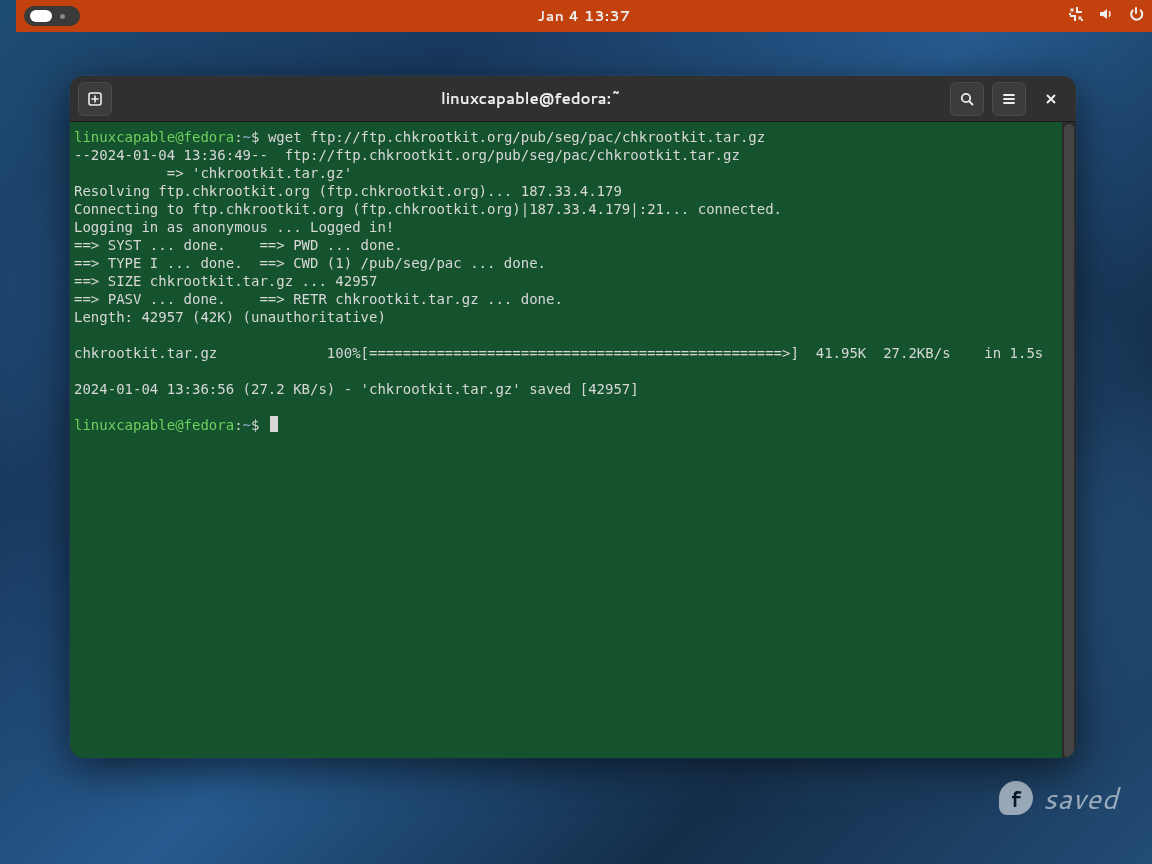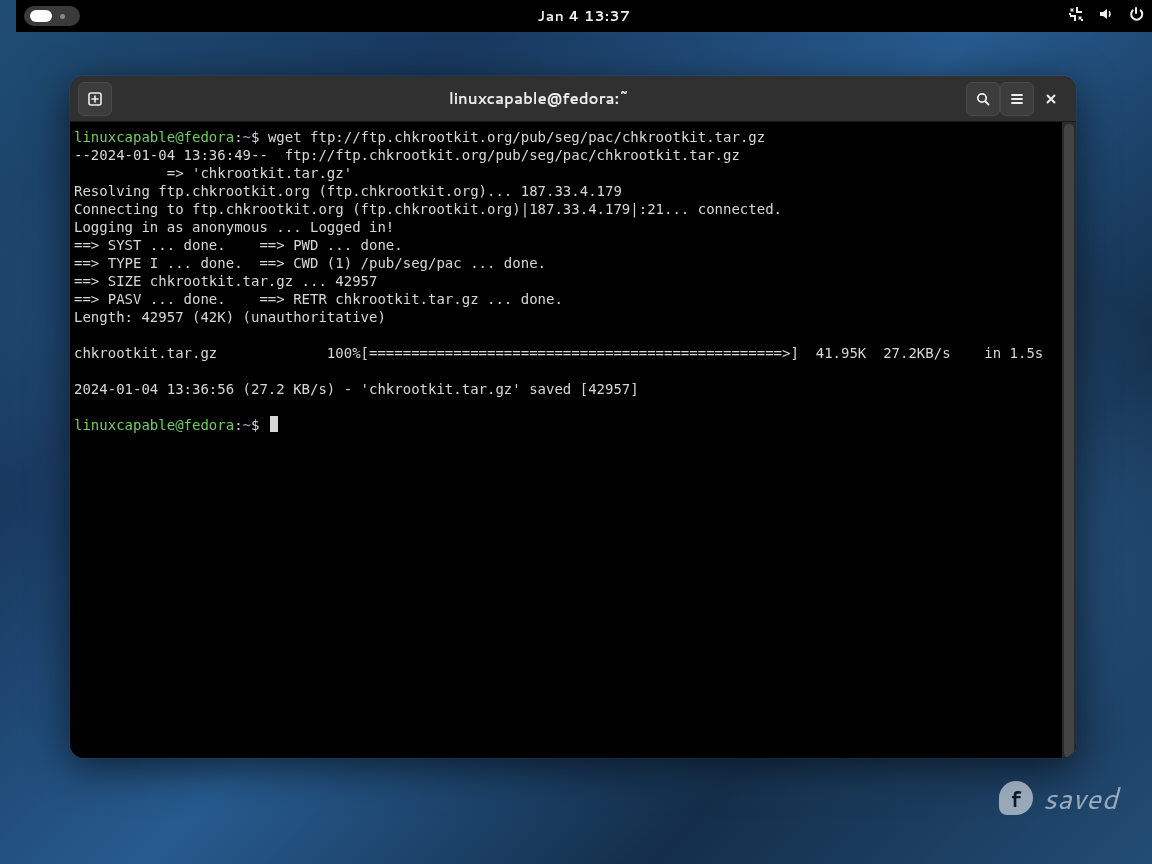--- a/index.html
+++ b/index.html
@@ -6,53 +6,53 @@
   html, body { width: 1152px; height: 864px; overflow: hidden; font-family: "Cantarell", "DejaVu Sans", sans-serif; }
   body {
     background: radial-gradient(ellipse at 30% 40%, #1a3a5c 0%, #0a1828 35%),
                 radial-gradient(ellipse at 70% 60%, #2a5a8c 0%, transparent 40%),
                 linear-gradient(135deg, #163a5a 0%, #0f2440 25%, #1e4a7a 50%, #0a1828 75%, #1a3a5c 100%);
     background-blend-mode: screen, normal, normal;
     position: relative;
   }
   .topbar {
     position: absolute; top: 0; left: 16px; right: 0; height: 32px;
-    background: #000000; display: flex; align-items: center; color: #eee;
+    background: #c2410c; display: flex; align-items: center; color: #eee;
     font-size: 14px; font-weight: 600;
   }
   .pill {
     position: absolute; left: 8px; top: 6px; height: 20px; width: 56px;
     background: #3a3a3a; border-radius: 10px; display: flex; align-items: center;
     padding: 0 6px; gap: 4px;
   }
   .pill .oval { width: 22px; height: 12px; background: #fff; border-radius: 6px; }
   .pill .dot  { width: 5px; height: 5px; background: #888; border-radius: 50%; margin-left: 4px; }
   .clock { position: absolute; left: 50%; transform: translateX(-50%); font-weight: 700; letter-spacing: .5px; }
   .tray { position: absolute; right: 8px; display: flex; gap: 14px; align-items: center; }
   .tray svg { width: 16px; height: 16px; fill: #eee; }
   .window {
     position: absolute; left: 70px; top: 76px; width: 1006px; height: 682px;
     background: #1b1b1b; border-radius: 14px; overflow: hidden;
     box-shadow: 0 10px 40px rgba(0,0,0,.6), 0 0 0 1px rgba(255,255,255,.05);
     display: flex; flex-direction: column;
   }
   .headerbar {
     height: 46px; background: #303030; display: flex; align-items: center;
-    padding: 0 8px; gap: 0; border-bottom: 1px solid #1a1a1a;
+    padding: 0 8px; gap: 8px; border-bottom: 1px solid #1a1a1a;
   }
   .hbtn {
     width: 34px; height: 34px; border-radius: 6px; background: #3c3c3c;
     display: flex; align-items: center; justify-content: center; cursor: pointer;
     border: 1px solid #4a4a4a;
   }
   .hbtn svg { width: 16px; height: 16px; fill: #eee; stroke: #eee; }
   .title { flex: 1; text-align: center; color: #eee; font-weight: 700; font-size: 15px; }
   .close-btn { background: transparent; border: none; }
   .close-btn svg { stroke: #eee; stroke-width: 2; fill: none; }
-  .term-wrap { flex: 1; display: flex; background: #000000; }
+  .term-wrap { flex: 1; display: flex; background: #14532d; }
   .term {
     flex: 1; padding: 6px 4px 6px 4px; overflow: hidden;
     font-family: "DejaVu Sans Mono","Liberation Mono",monospace;
     font-size: 14px; line-height: 18px; color: #d7d7d7; white-space: pre;
   }
   .scrollbar { width: 14px; background: #2a2a2a; position: relative; }
   .thumb { position: absolute; left: 2px; right: 2px; top: 2px; height: 634px; background: #444; border-radius: 5px; }
   .prompt-user { color: #6fcf5f; }
   .prompt-sep  { color: #d7d7d7; }
   .prompt-path { color: #8aa3c1; }

